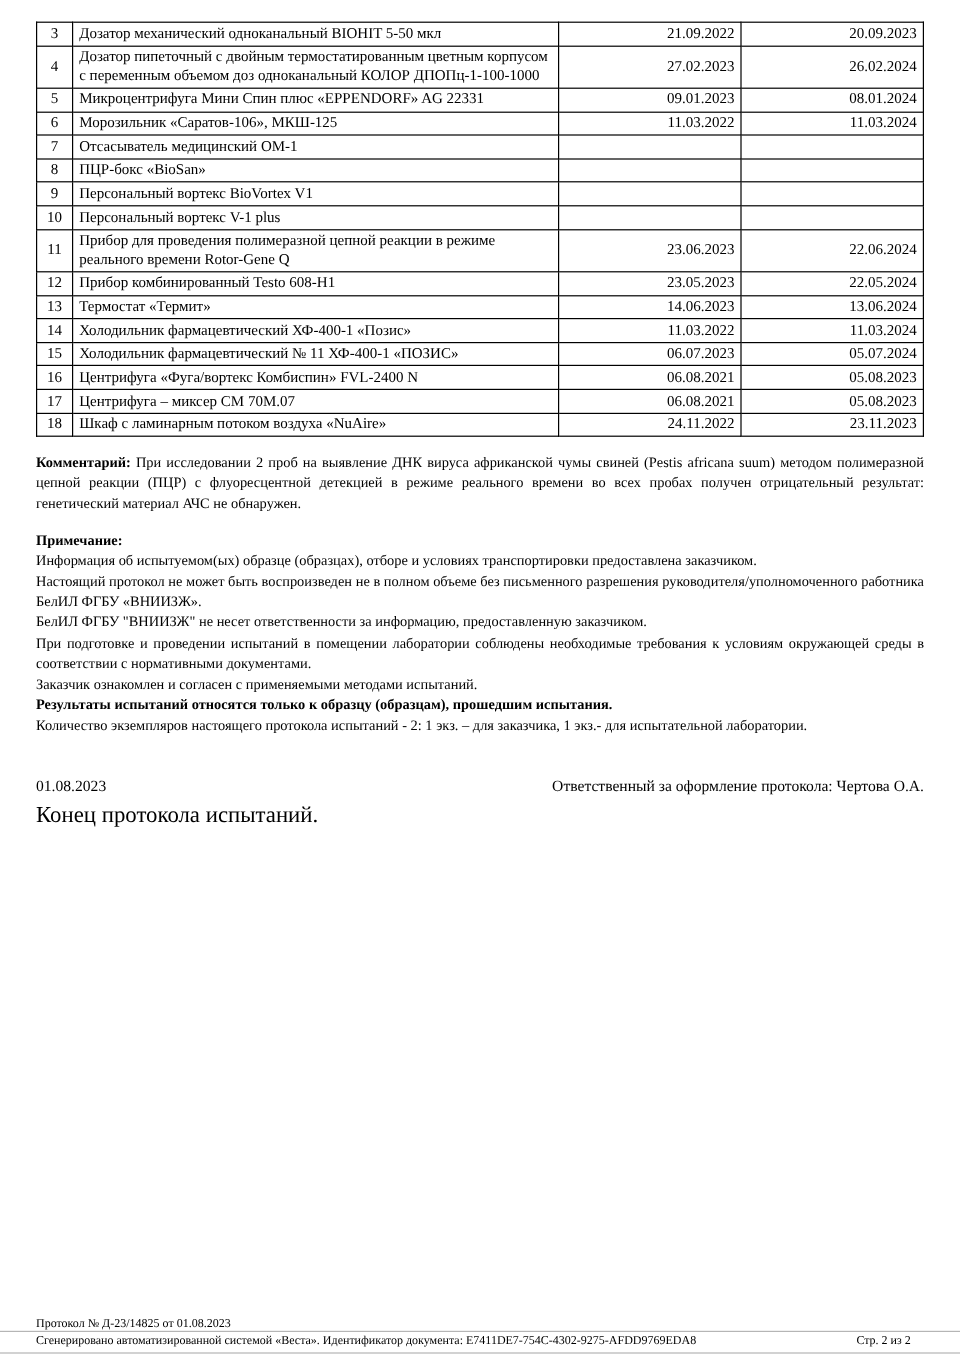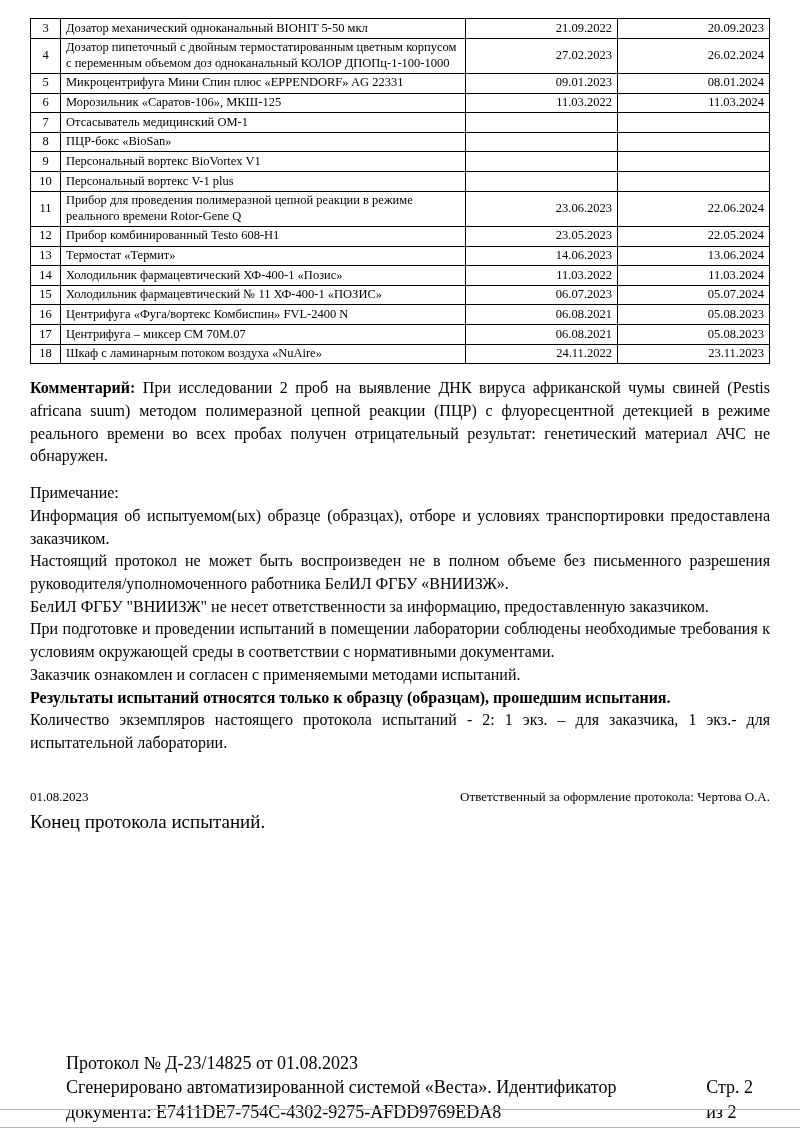--- a/index.html
+++ b/index.html
@@ -24,48 +24,47 @@
   table.equip td {
     border: 1px solid #000;
     padding: 1.5px 5px;
     vertical-align: middle;
   }
   td.col-num { text-align: center; }
   td.col-name { text-align: left; }
   td.col-date { text-align: right; }
 
   .body-text {
-    font-size: 16px;
+    font-size: 12px;
     line-height: 1.42;
     text-align: justify;
     margin: 0;
   }
   .commentary { margin-top: 13px; }
-  .notes-title { margin-top: 14px; }
+  .notes-title { margin-top: 14px; font-weight: bold; }
   .bold { font-weight: bold; }
 
   .signoff {
     display: flex;
     justify-content: space-between;
     margin-top: 34px;
     font-size: 13px;
   }
   .end-line {
     font-size: 19px;
     margin-top: 4px;
   }
 
   .footer {
     position: absolute;
     left: 30px;
     right: 41px;
     bottom: 8px;
-    font-size: 18px;
+    font-size: 10px;
     line-height: 1.35;
-    margin-left: 36px;
   }
   .footer-row2 {
     display: flex;
     justify-content: space-between;
   }
   .scan-line {
     position: absolute;
     left: 0;
     right: 0;
     height: 1px;

